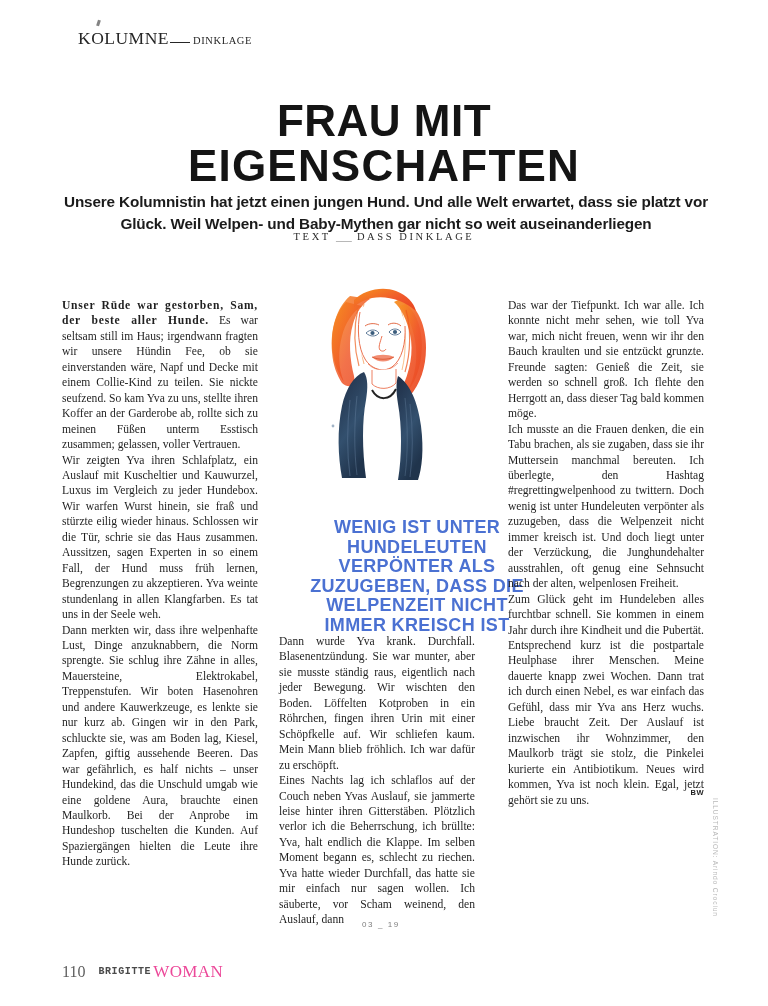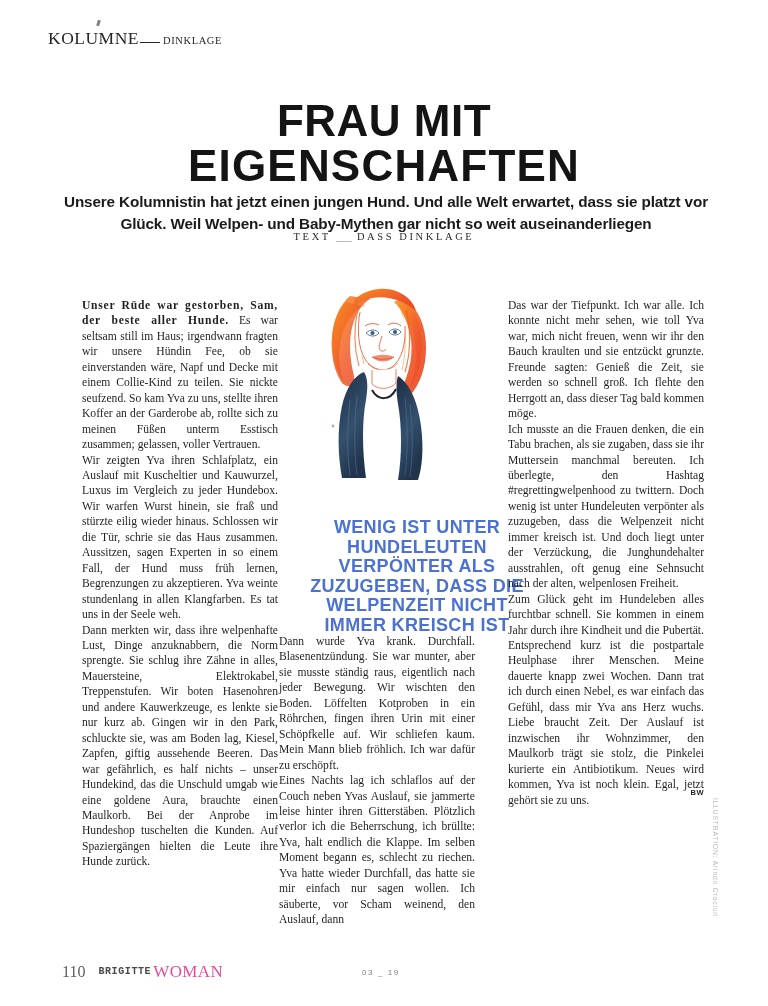--- a/index.html
+++ b/index.html
@@ -21,21 +21,21 @@
   .page {
     position: absolute;
     inset: 0;
     width: 768px;
     height: 1006px;
   }
 
   
   .rubric {
     position: absolute;
-    left: 48px;
+    left: 78px;
     top: 28px;
     display: flex;
     align-items: baseline;
     white-space: nowrap;
   }
   .rubric-main {
     font-family: "Liberation Serif", serif;
     font-size: 17.5px;
     letter-spacing: 0.5px;
     color: #262626;
@@ -116,21 +116,21 @@
     width: 196px;
     font-family: "Liberation Serif", serif;
     font-size: 11.6px;
     line-height: 15.45px;
     text-align: justify;
     text-justify: inter-word;
     color: #1f1f1f;
     hyphens: manual;
   }
   .col p { margin: 0; }
-  .col1 { left: 62px; margin-left: 20px; }
+  .col1 { left: 62px; }
   .col2 { left: 279px; top: 634px; }
   .col3 { left: 508px; }
 
   .lead { font-weight: bold; letter-spacing: 0.75px; }
 
   
   .illo {
     position: absolute;
     left: 306px;
     top: 280px;
@@ -181,21 +181,21 @@
   }
   .folio-woman {
     font-family: Liberation Serif, serif;
     font-size: 17px;
     letter-spacing: 0.4px;
     color: #ec4899;
   }
   .issue {
     position: absolute;
     left: 362px;
-    top: 968px;
+    top: 920px;
     font-family: "Liberation Sans", sans-serif;
     font-size: 8px;
     letter-spacing: 1.6px;
     color: #7d7d7d;
   }
 
   
   .credit {
     position: absolute;
     left: 719px;

